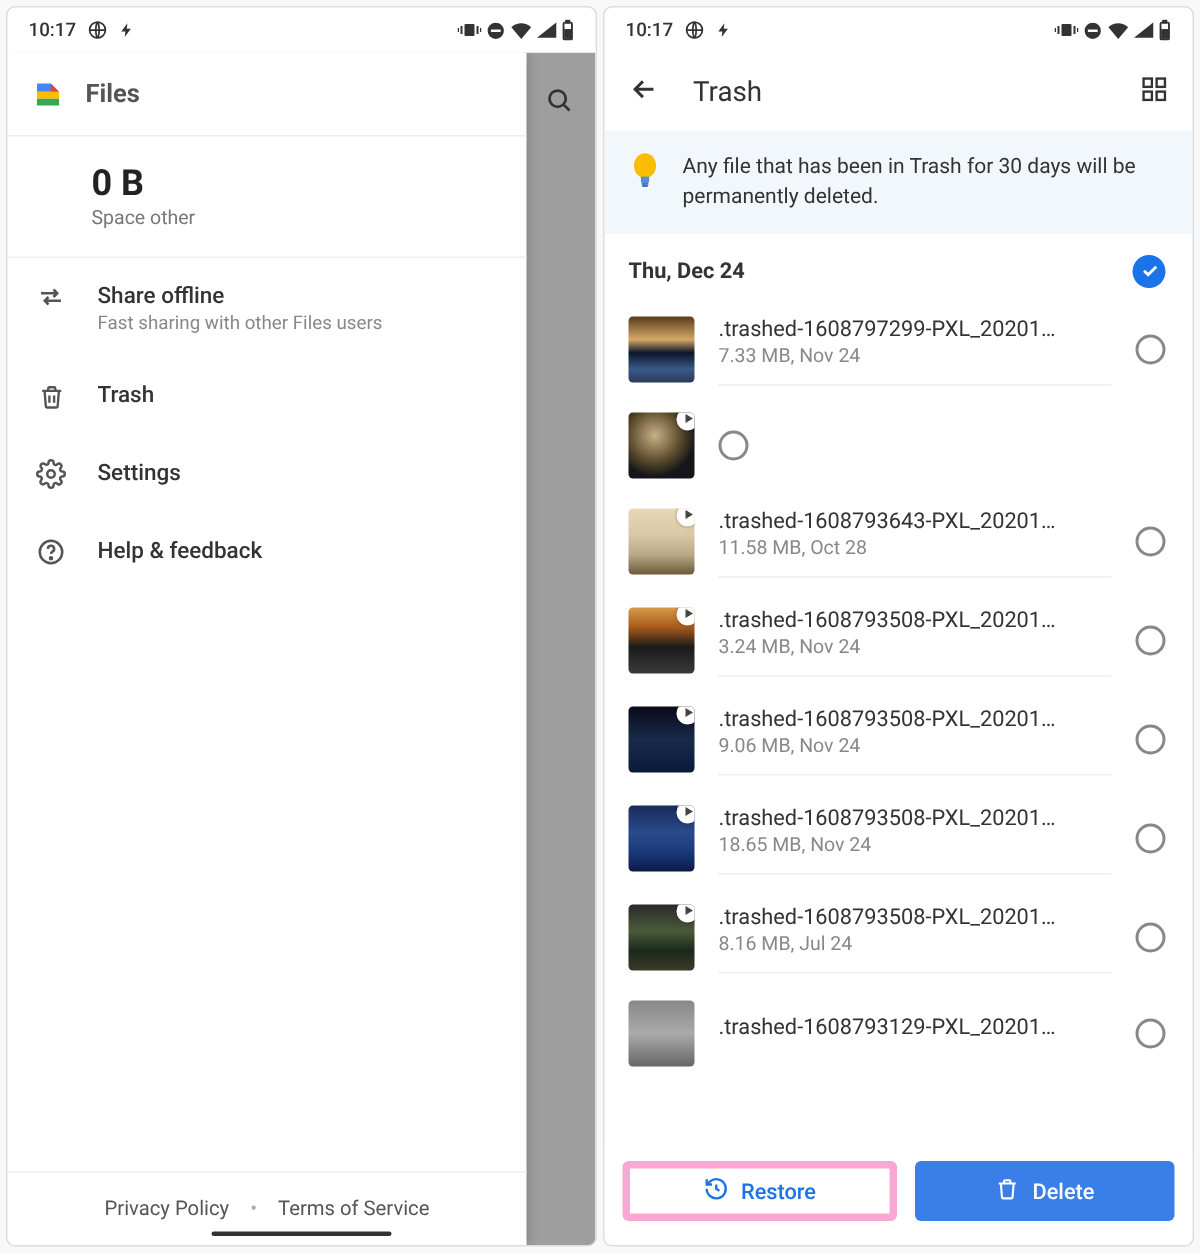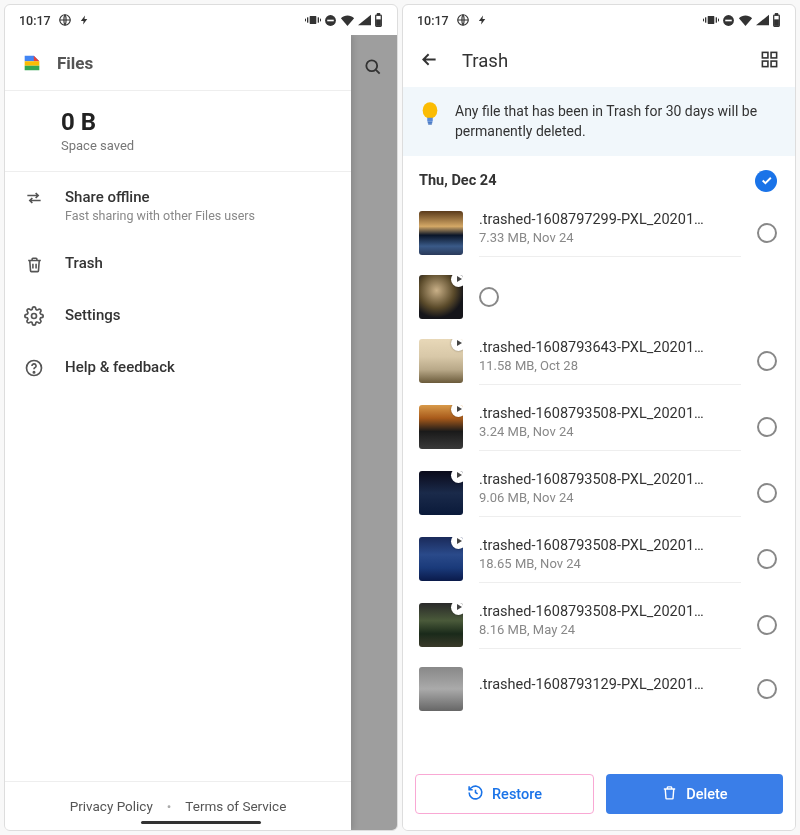--- a/index.html
+++ b/index.html
@@ -50,21 +50,21 @@
 .thumb { width:44px; height:44px; border-radius:3px; flex-shrink:0; position:relative; overflow:hidden; }
 .play-badge { position:absolute; top:-3px; right:-3px; width:15px; height:15px; border-radius:50%; background:#fff; display:flex; align-items:center; justify-content:center; box-shadow:0 0 2px rgba(0,0,0,0.4); }
 .play-badge::after { content:""; width:0; height:0; border-left:5px solid #444; border-top:3px solid transparent; border-bottom:3px solid transparent; margin-left:1px; }
 .file-meta { flex:1; min-width:0; border-bottom:1px solid #eee; padding-bottom:11px; padding-top:2px; }
 .file-name { font-size:14.5px; color:#333; white-space:nowrap; overflow:hidden; text-overflow:ellipsis; }
 .file-sub { font-size:13px; color:#888; margin-top:2px; }
 .radio { width:20px; height:20px; border:2px solid #888; border-radius:50%; flex-shrink:0; }
 .file-row:last-child .file-meta { border-bottom:none; }
 .action-bar { padding:10px 12px 16px; display:flex; gap:12px; background:#fff; }
 .btn { flex:1; height:40px; border-radius:4px; display:flex; align-items:center; justify-content:center; gap:8px; font-size:14.5px; font-weight:500; cursor:pointer; }
-.btn-outline { border:1px solid #f9a8d4; color:#1a73e8; background:#fff; }
+.btn-outline { border:5px solid #f9a8d4; color:#1a73e8; background:#fff; }
 .btn-filled { background:#3a7ee8; color:#fff; }
 .btn svg { width:17px; height:17px; }
 
 
 .th0 { background:linear-gradient(to bottom,#5a3a1a 0%,#d4a866 35%,#0a1528 55%,#3a5a88 80%,#2a3a5a 100%); }
 .th1 { background:radial-gradient(circle at 40% 35%,#c9b088 0%,#5a4a2a 45%,#15151a 70%); }
 .th2 { background:linear-gradient(180deg,#e8d8b8 0%,#d8c8a8 40%,#b8a888 70%,#6a5a3a 100%); }
 .th3 { background:linear-gradient(180deg,#d89a4a 0%,#a85a1a 30%,#1a1a1a 60%,#3a3a3a 100%); }
 .th4 { background:linear-gradient(180deg,#0a0a1a 0%,#1a2a4a 50%,#0a1a3a 100%); }
 .th5 { background:linear-gradient(180deg,#1a2a5a 0%,#2a4a8a 40%,#1a3a7a 70%,#0a1a4a 100%); }
@@ -145,21 +145,21 @@
                   <path fill="#EA4335" d="M14 4l6 6h-6z"></path>
                   <path fill="#FBBC04" d="M4 10h16v5H4z"></path>
                   <path fill="#34A853" d="M4 15h16v5a0 0 0 0 1 0 0H4z"></path>
                 </svg>
           </span>
           <span class="drawer-title">Files</span>
         </div>
 
         <div class="space-block">
           <div class="space-val">0 B</div>
-          <div class="space-lbl">Space saved</div>
+          <div class="space-lbl">Space other</div>
         </div>
 
         <div class="drawer-item">
           <span class="di-icon">
                 <svg width="20" height="20" viewBox="0 0 24 24" fill="none" stroke="#555" stroke-width="2">
                   <path d="M4 9h13M14 6l3 3-3 3"></path>
                   <path d="M20 15H7M10 12l-3 3 3 3"></path>
                 </svg>
               </span>
           <div class="di-text">
@@ -354,21 +354,21 @@
             <div class="file-sub">18.65 MB, Nov 24</div>
           </div>
           <div class="radio"></div>
         </div>
         <div class="file-row">
           <div class="thumb th6">
             <span class="play-badge"></span>
           </div>
           <div class="file-meta">
             <div class="file-name">.trashed-1608793508-PXL_20201…</div>
-            <div class="file-sub">8.16 MB, May 24</div>
+            <div class="file-sub">8.16 MB, Jul 24</div>
           </div>
           <div class="radio"></div>
         </div>
         <div class="file-row">
           <div class="thumb th7"></div>
           <div class="file-meta">
             <div class="file-name">.trashed-1608793129-PXL_20201…</div>
           </div>
           <div class="radio"></div>
         </div>

